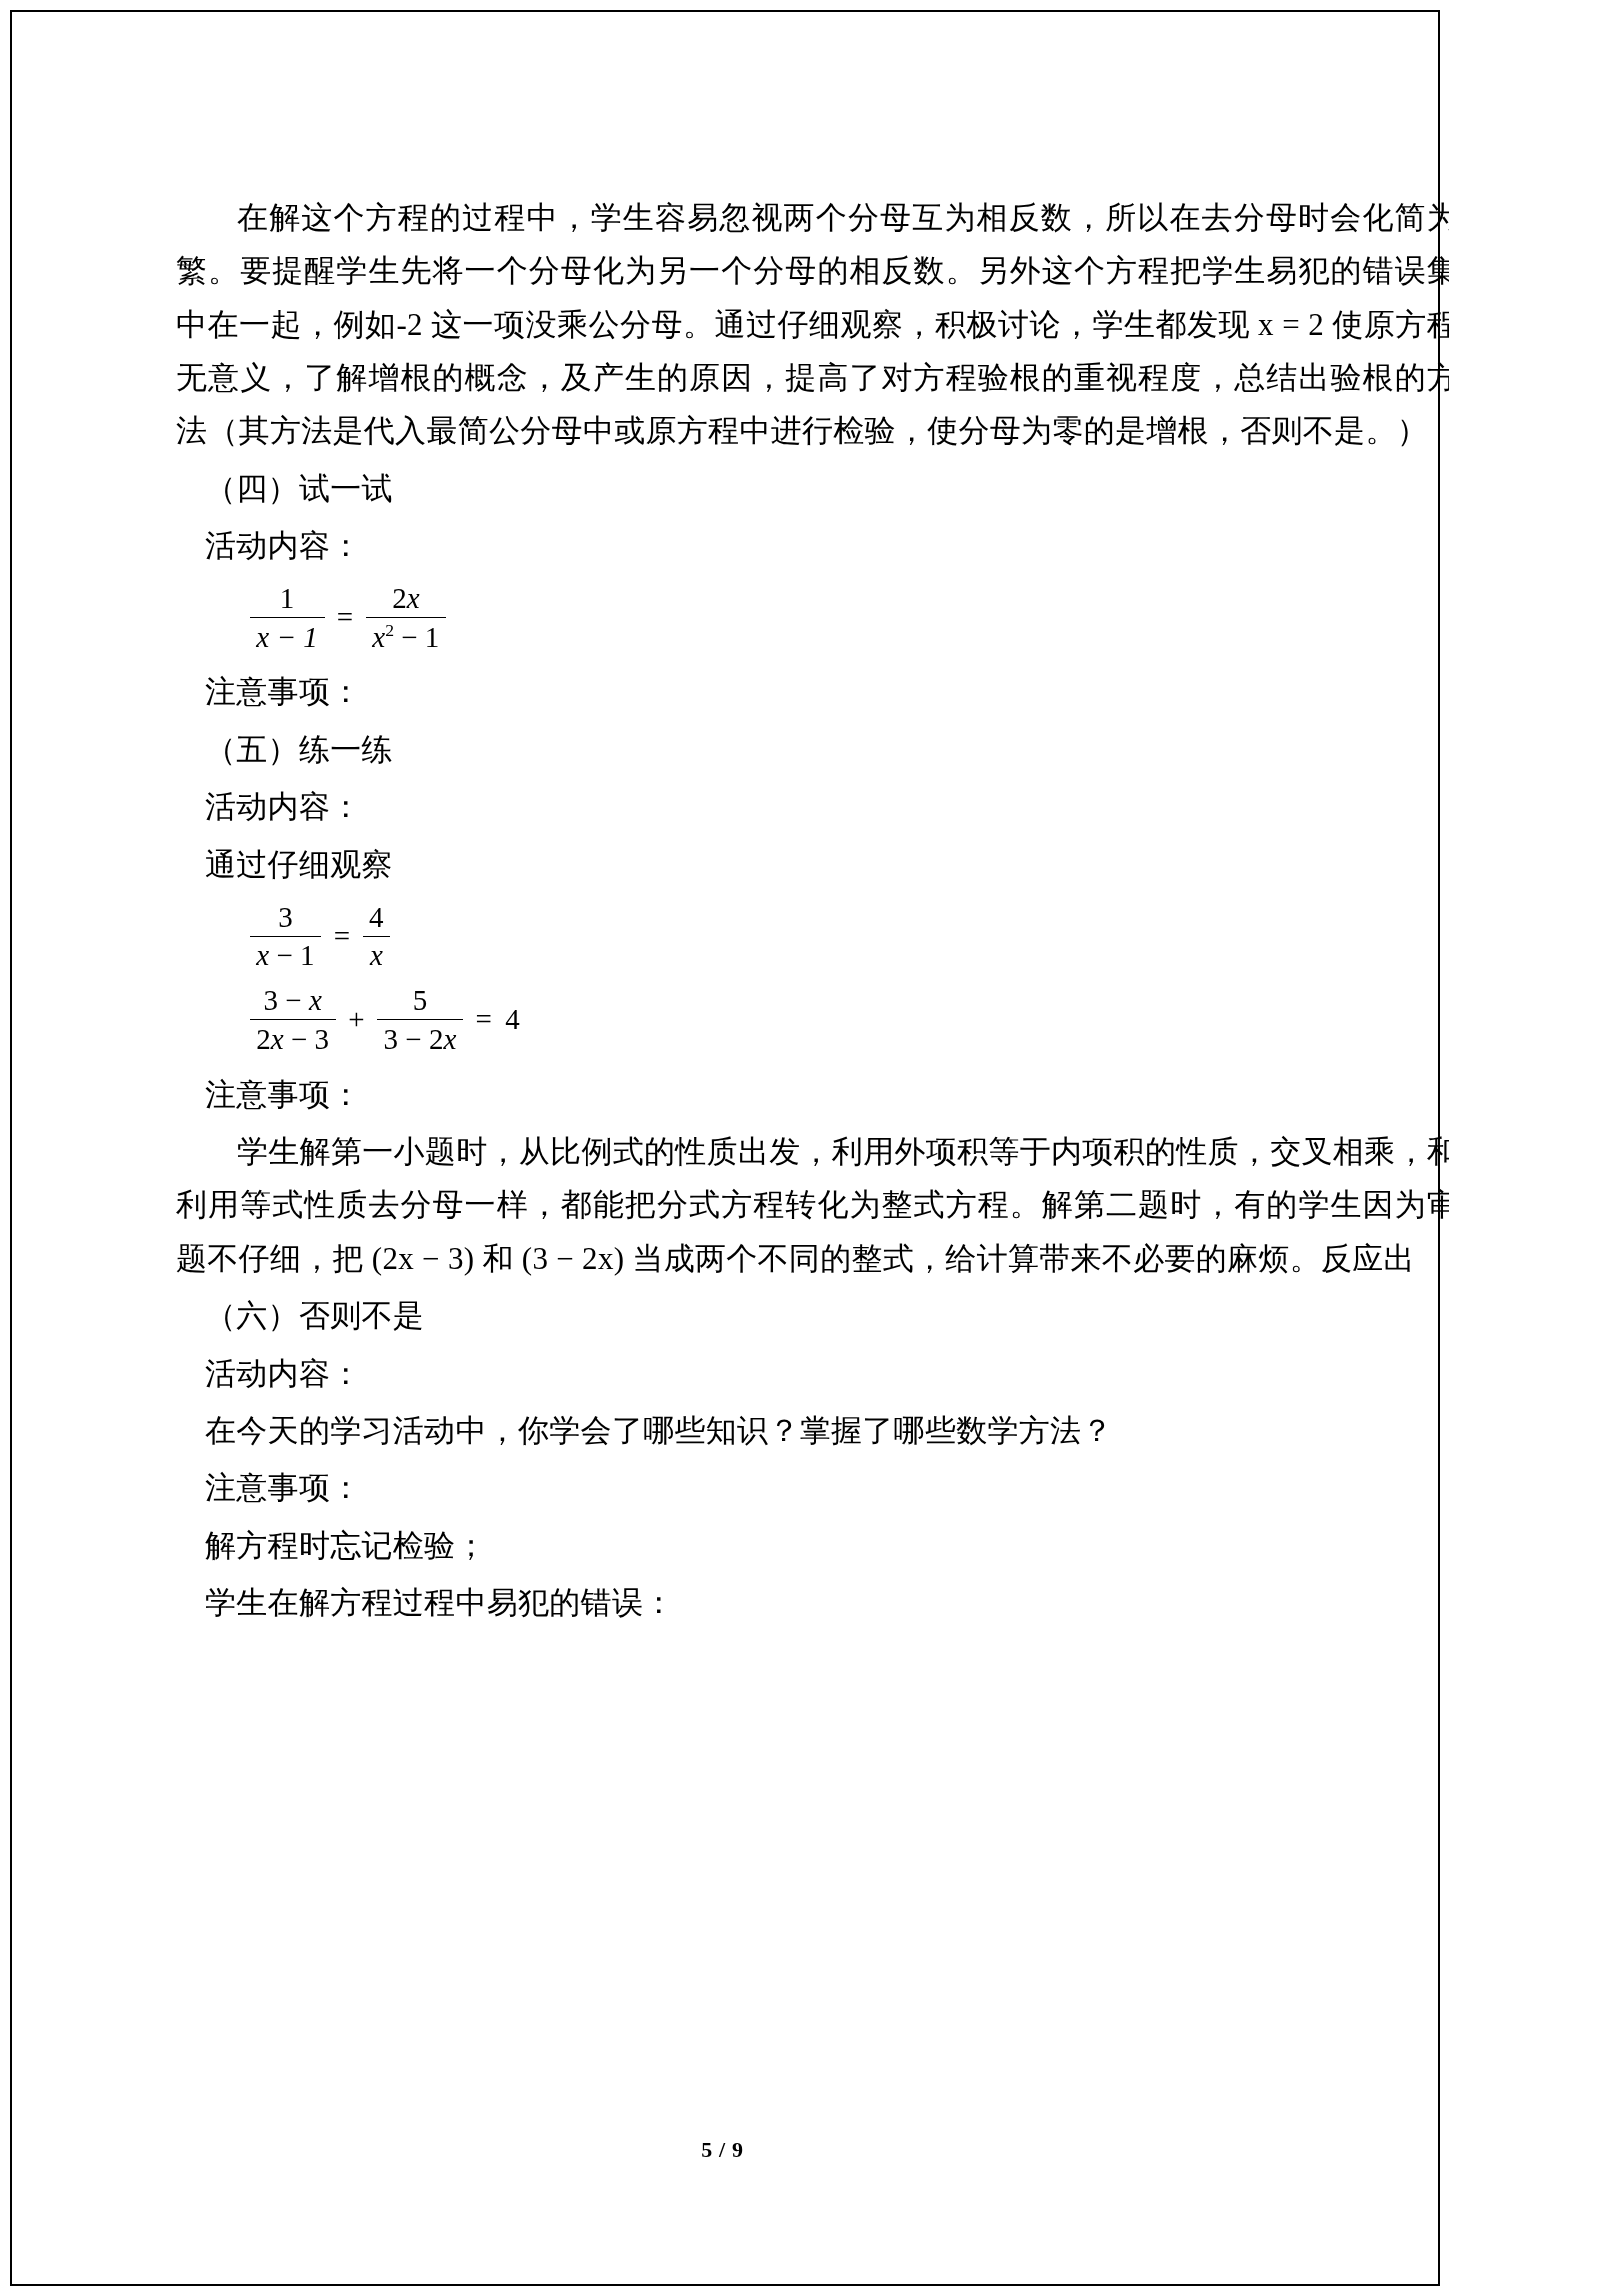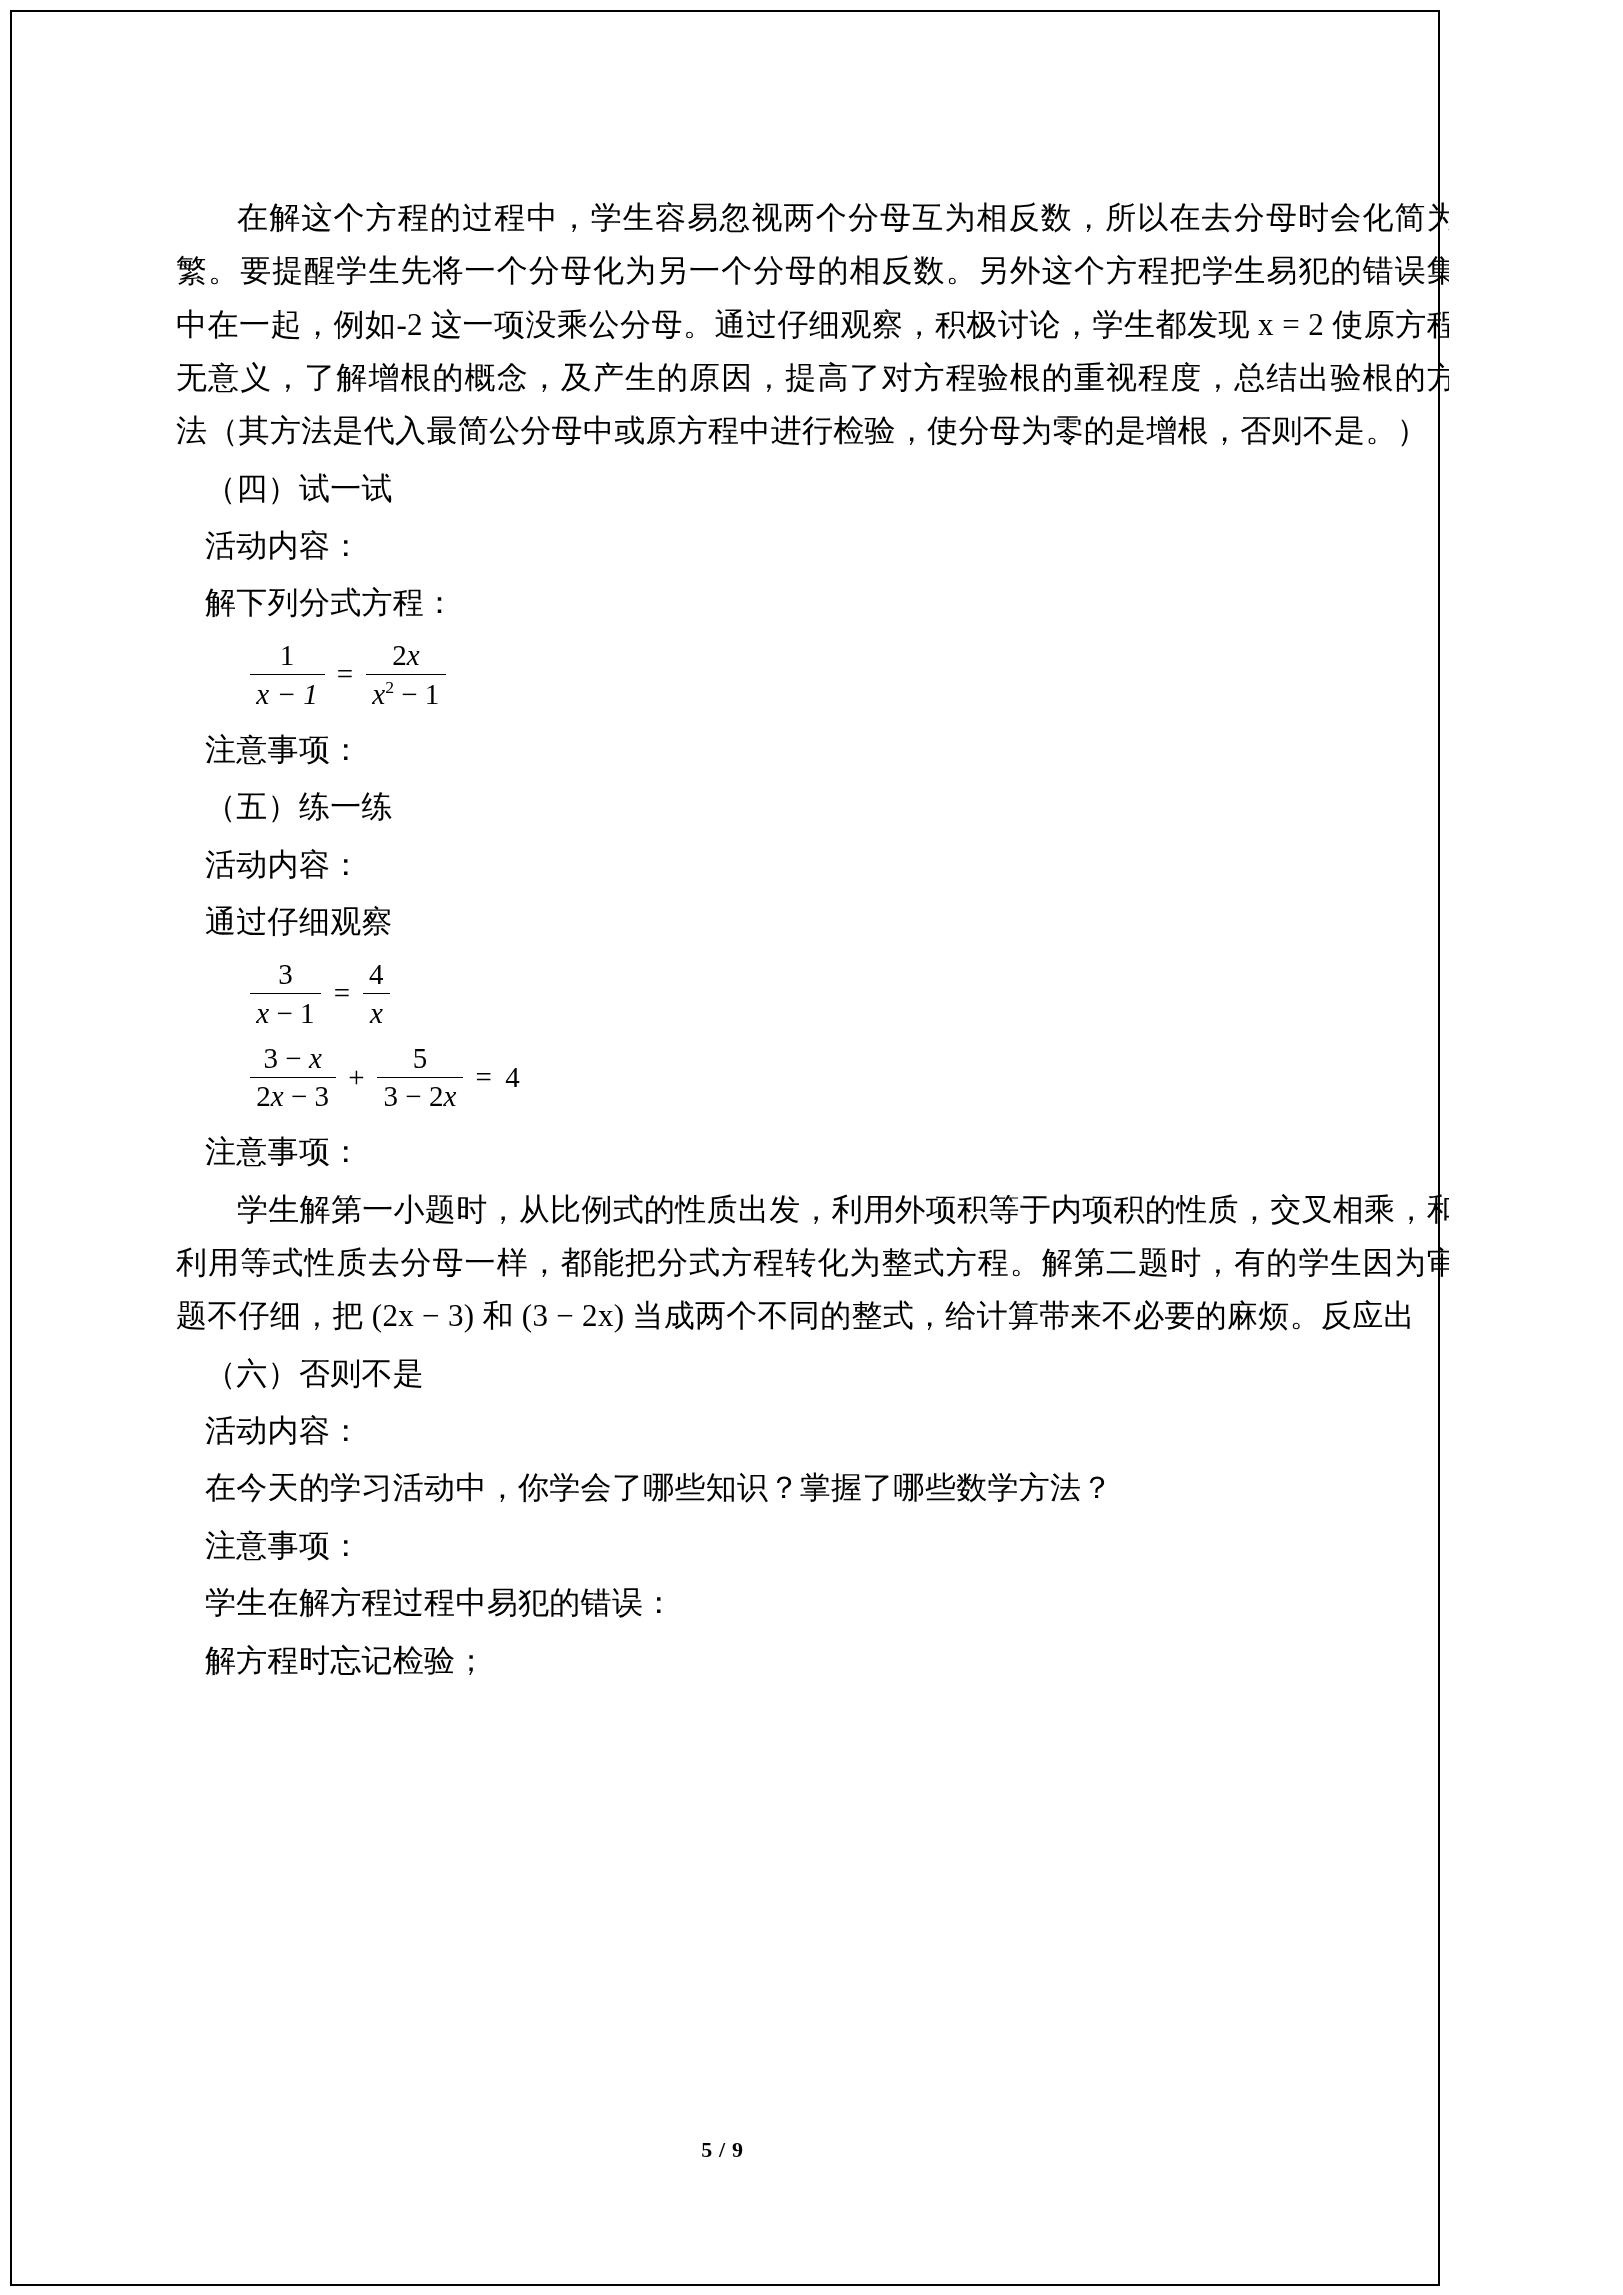--- a/index.html
+++ b/index.html
@@ -115,21 +115,20 @@
   <div class="page-border"></div>
 
   <div class="content">
 
     <p class="para indent">在解这个方程的过程中，学生容易忽视两个分母互为相反数，所以在去分母时会化简为繁。要提醒学生先将一个分母化为另一个分母的相反数。另外这个方程把学生易犯的错误集中在一起，例如-2 这一项没乘公分母。通过仔细观察，积极讨论，学生都发现 x = 2 使原方程无意义，了解增根的概念，及产生的原因，提高了对方程验根的重视程度，总结出验根的方法（其方法是代入最简公分母中或原方程中进行检验，使分母为零的是增根，否则不是。）</p>
 
     <p class="sub">（四）试一试</p>
 
     <p class="sub">活动内容：</p>
 
-    <p class="sub">解下列分式方程：</p>
 
     <div class="mathline">
       <span class="frac">
         <span class="num">1</span>
         <span class="den mi"><span class="mi">x</span> − 1</span>
       </span>
       <span class="op">=</span>
       <span class="frac">
         <span class="num">2<span class="mi">x</span></span>
         <span class="den"><span class="mi">x</span><sup class="exp">2</sup> − 1</span>
@@ -177,21 +176,21 @@
 
 
     <p class="sub">（六）否则不是</p>
 
     <p class="sub">活动内容：</p>
 
     <p class="sub">在今天的学习活动中，你学会了哪些知识？掌握了哪些数学方法？</p>
 
     <p class="sub">注意事项：</p>
 
+    <p class="sub">解方程时忘记检验；</p>
+
     <p class="sub">学生在解方程过程中易犯的错误：</p>
-
-    <p class="sub">解方程时忘记检验；</p>
 
   </div>
 
   <div class="footer">5 / 9</div>
 </div>
 
 
 </body></html>

